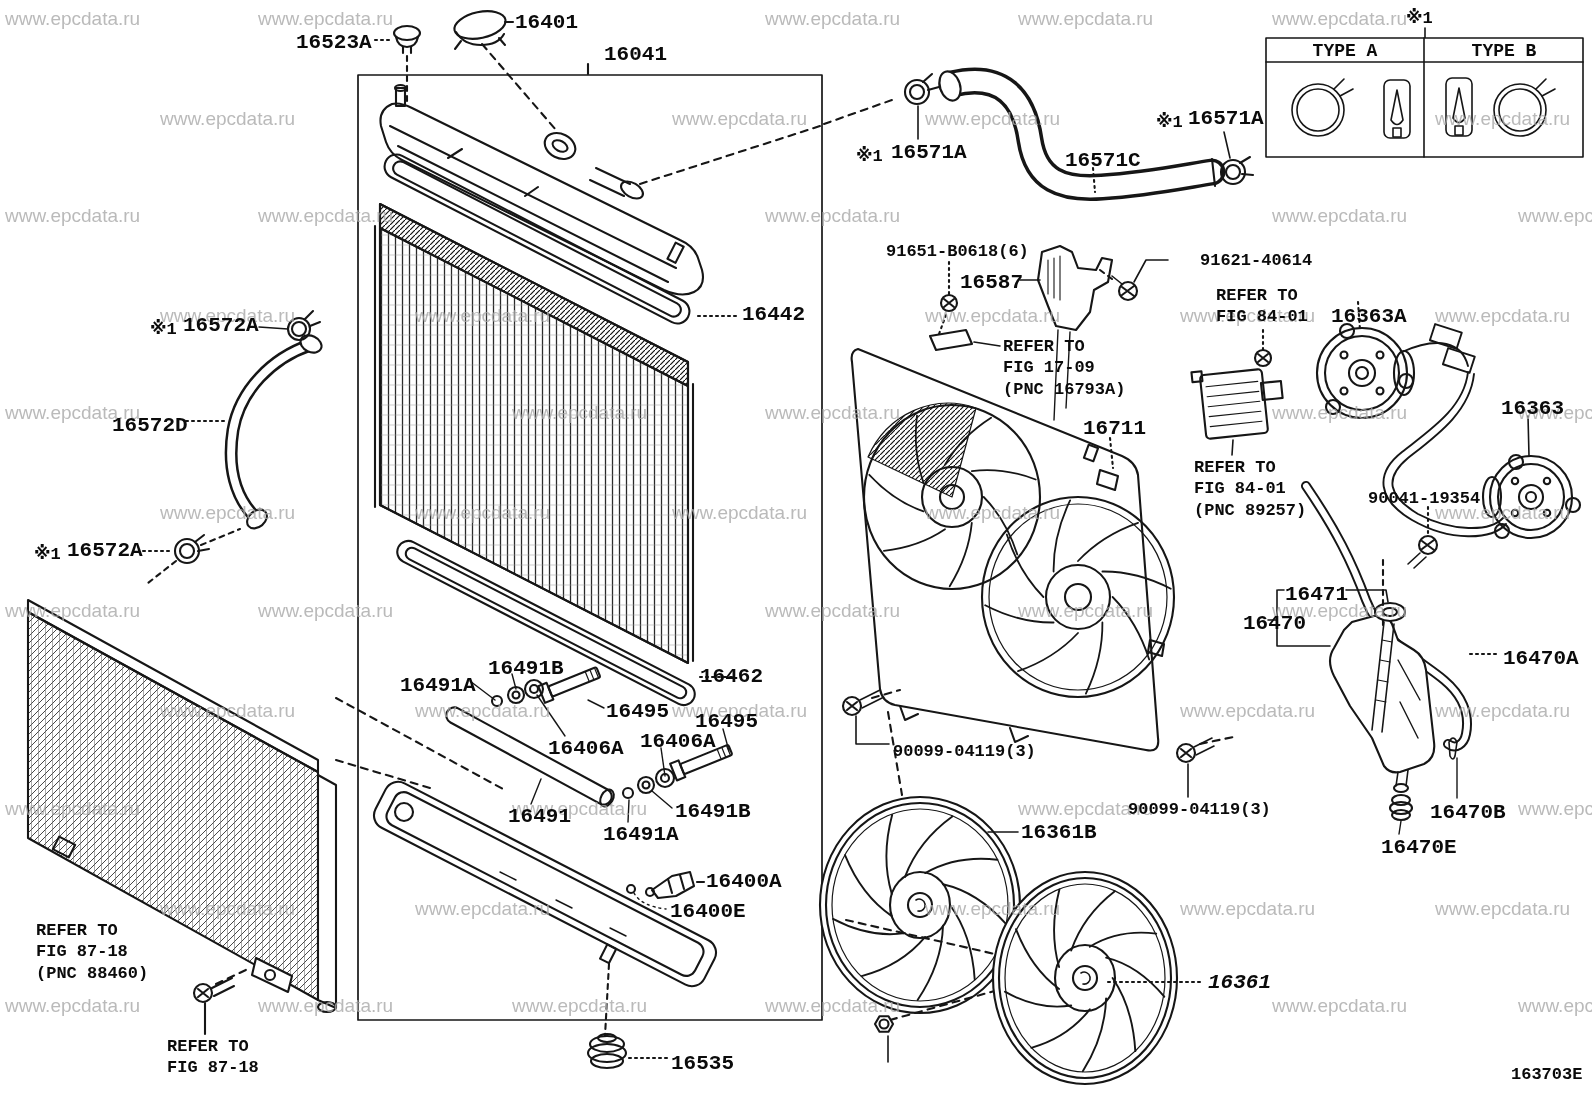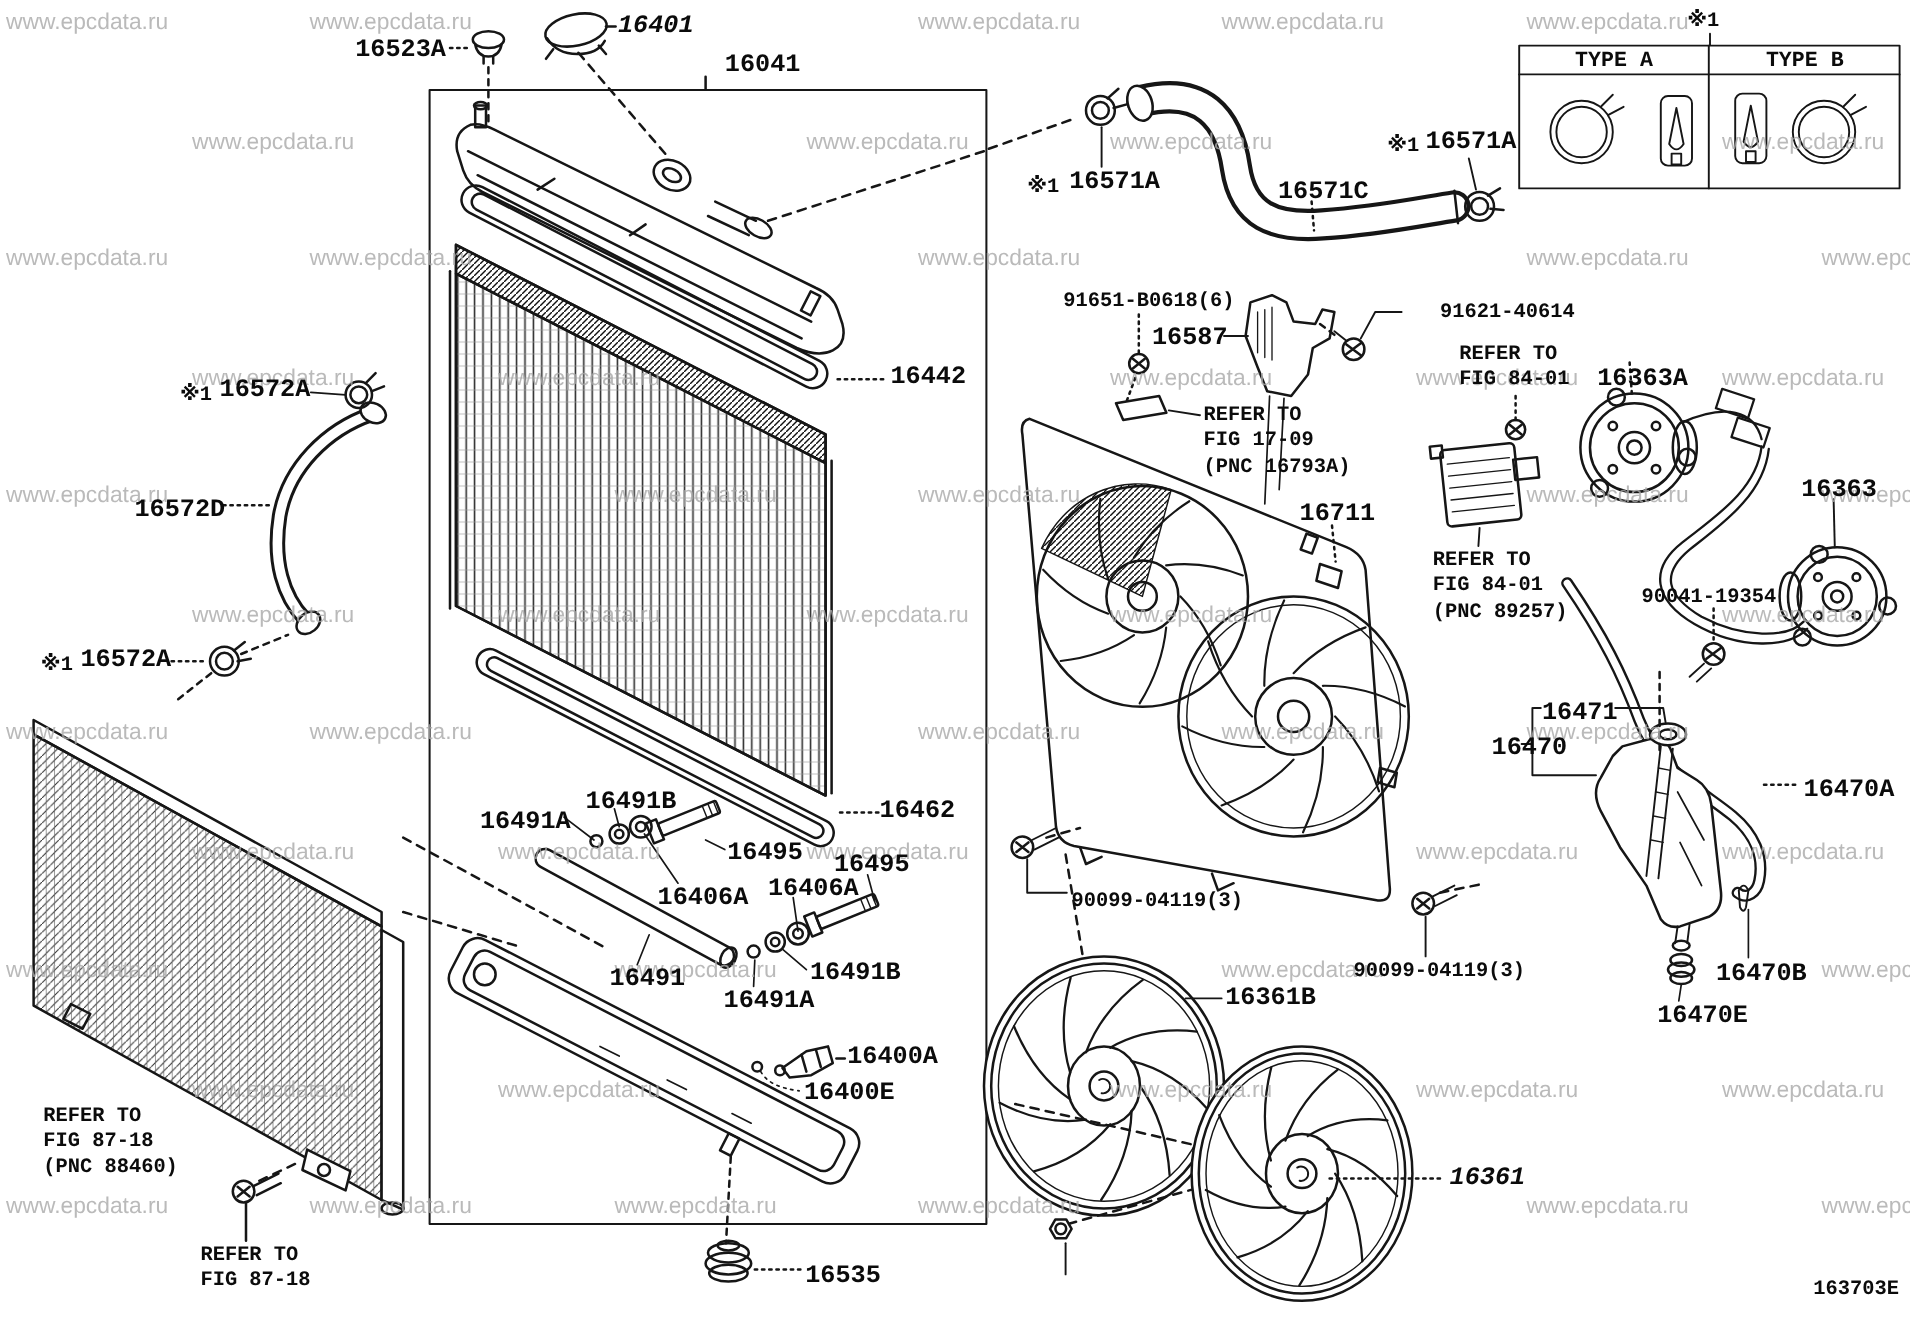--- a/index.html
+++ b/index.html
@@ -503,29 +503,29 @@
       <span class="wm" style="left: 512px; top: 995px;">www.epcdata.ru</span>
       <span class="wm" style="left: 765px; top: 995px;">www.epcdata.ru</span>
       <span class="wm" style="left: 1272px; top: 995px;">www.epcdata.ru</span>
       <span class="wm" style="left: 1518px; top: 995px;">www.epcdata.ru</span>
     </div>
 
 <div id="labels">
   <div class="thead" style="left:1266px;top:41px;width:158px">TYPE A</div>
   <div class="thead" style="left:1425px;top:41px;width:158px">TYPE B</div>
 <div class="plabel" style="left: 296px; top: 30px;">16523A</div>
-      <div class="plabel" style="left: 515px; top: 10px; font-style: italic;">16401</div>
+      <div class="plabel" style="left: 515px; top: 10px;">16401</div>
       <div class="plabel" style="left: 556px; top: 42px; margin-left: 48px;">16041</div>
       <div class="plabel" style="left: 742px; top: 302px;">16442</div>
       <div class="plabel sm" style="left: 150px; top: 319px;">※1</div>
       <div class="plabel" style="left: 183px; top: 313px;">16572A</div>
       <div class="plabel" style="left: 112px; top: 413px;">16572D</div>
       <div class="plabel sm" style="left: 34px; top: 544px;">※1</div>
       <div class="plabel" style="left: 67px; top: 538px;">16572A</div>
-      <div class="plabel" style="left: 733px; top: 664px;">16462</div>
+      <div class="plabel" style="left: 700px; top: 664px;">16462</div>
       <div class="plabel" style="left: 488px; top: 656px;">16491B</div>
       <div class="plabel" style="left: 400px; top: 673px;">16491A</div>
       <div class="plabel" style="left: 606px; top: 699px;">16495</div>
       <div class="plabel" style="left: 548px; top: 736px;">16406A</div>
       <div class="plabel" style="left: 640px; top: 729px;">16406A</div>
       <div class="plabel" style="left: 695px; top: 709px;">16495</div>
       <div class="plabel" style="left: 508px; top: 804px;">16491</div>
       <div class="plabel" style="left: 675px; top: 799px;">16491B</div>
       <div class="plabel" style="left: 603px; top: 822px;">16491A</div>
       <div class="plabel" style="left: 706px; top: 869px;">16400A</div>

